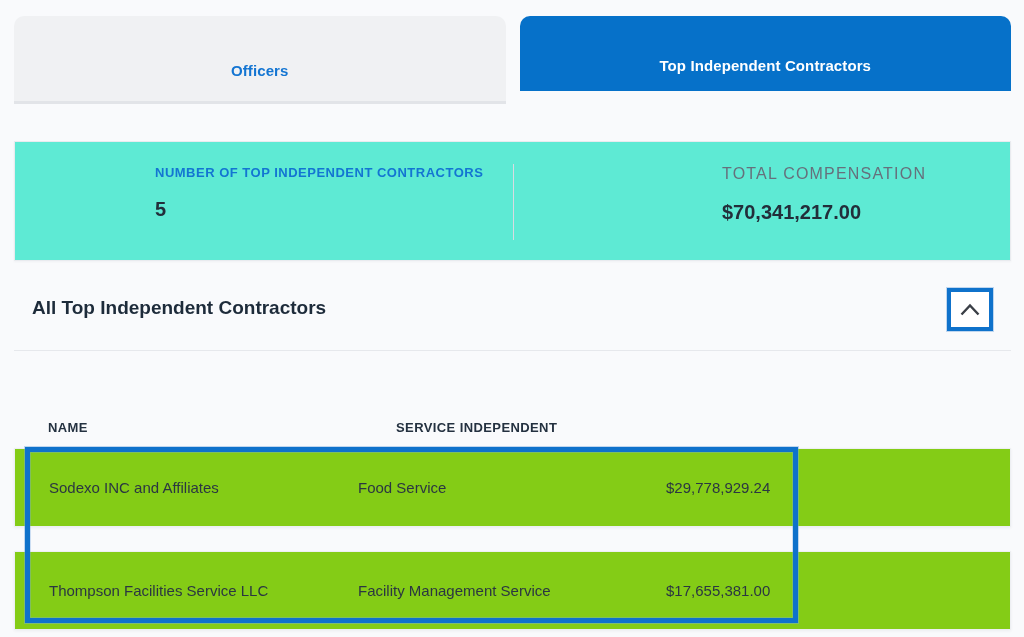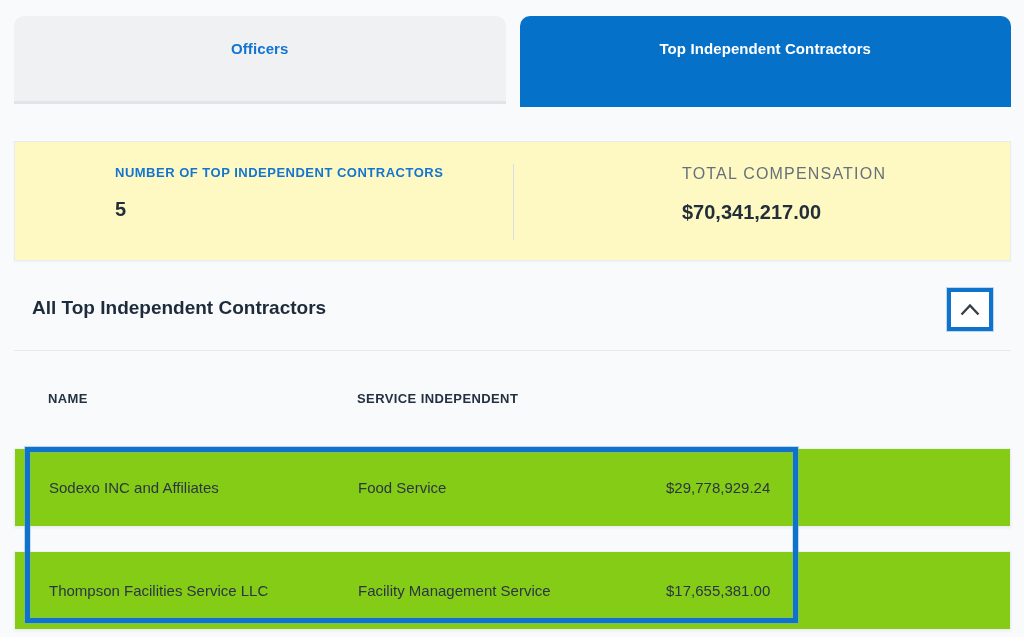--- a/index.html
+++ b/index.html
@@ -23,31 +23,32 @@
     flex: 1;
     height: 88px;
     background: #f0f1f3;
     border-bottom: 3px solid #e2e4e8;
     border-radius: 10px 10px 0 0;
     display: flex;
     flex-direction: column;
     align-items: center;
     padding-top: 24px;
     cursor: pointer;
+    justify-content: center;
   }
   .tab .tab-label {
     font-size: 15px;
     font-weight: bold;
     color: #1375d2;
     letter-spacing: 0.1px;
   }
   .tab.active {
     background: #0671c9;
     border-bottom: none;
-    height: 91px;
+    height: 75px;
   }
   .tab.active .tab-label { color: #ffffff; }
   .tab-status {
     margin-top: 7px;
     display: flex;
     align-items: center;
     gap: 8px;
   }
   .warn-icon {
     width: 17px; height: 17px;
@@ -65,24 +66,25 @@
     font-size: 13px;
     font-weight: bold;
     color: #222f3d;
   }
 
   
   .summary-card {
     position: absolute;
     top: 141px; left: 14px;
     width: 997px; height: 120px;
-    background: #fef9c3;
+    background: #5eead4;
     border: 1px solid #e9ebef;
     box-shadow: 0 1px 2px rgba(20,30,50,0.04);
     display: flex;
+    padding-left: 40px;
   }
   .summary-cell { position: relative; height: 100%; padding-top: 23px; }
   .summary-cell.left  { width: 498px; padding-left: 100px; }
   .summary-cell.right { flex: 1; padding-left: 169px; }
   .summary-divider {
     position: absolute;
     left: 498px; top: 22px;
     width: 1px; height: 76px;
     background: #d8dbe1;
   }
@@ -140,21 +142,21 @@
 
   
   .thead, .trow {
     position: absolute;
     left: 14px;
     width: 997px;
     display: grid;
     grid-template-columns: 309px 308px 1fr;
     padding-left: 34px;
   }
-  .thead { top: 391px; }
+  .thead { top: 420px; gap: 39px; }
   .th {
     font-size: 13px;
     font-weight: bold;
     color: #243140;
     letter-spacing: 0.4px;
   }
   .trow {
     height: 79px;
     background: #84cc16;
     border: 1px solid #edeff2;

